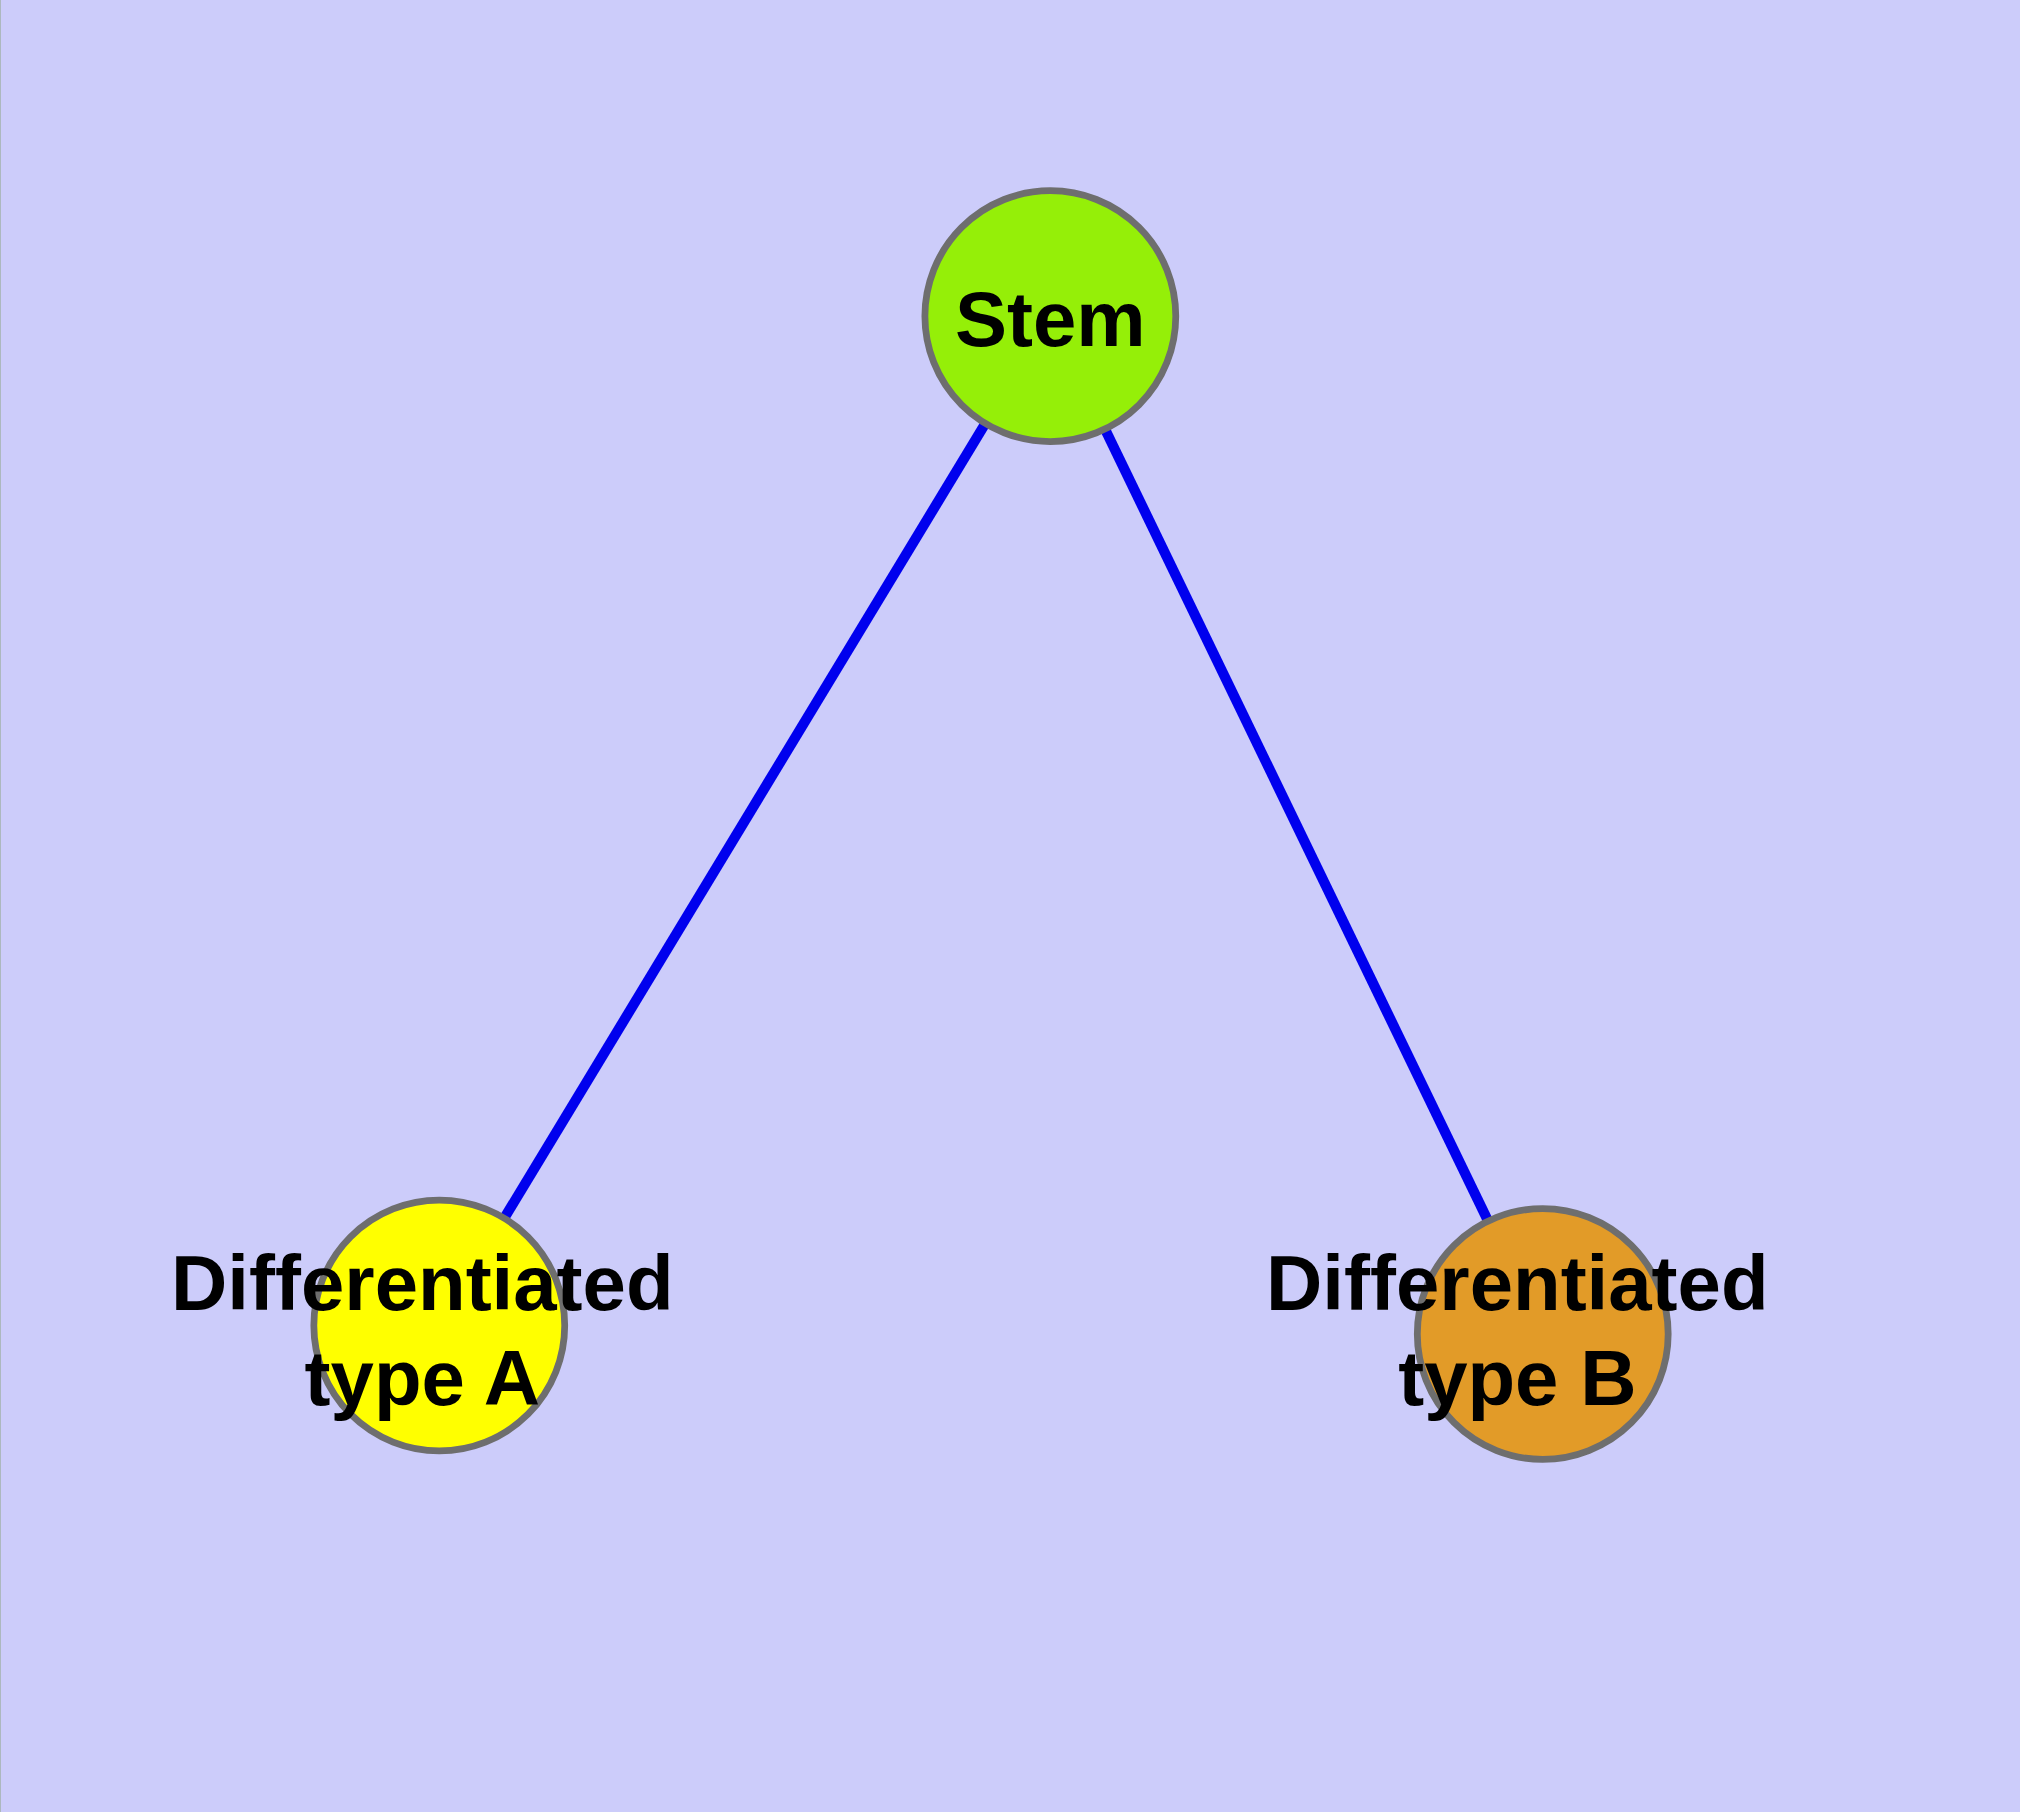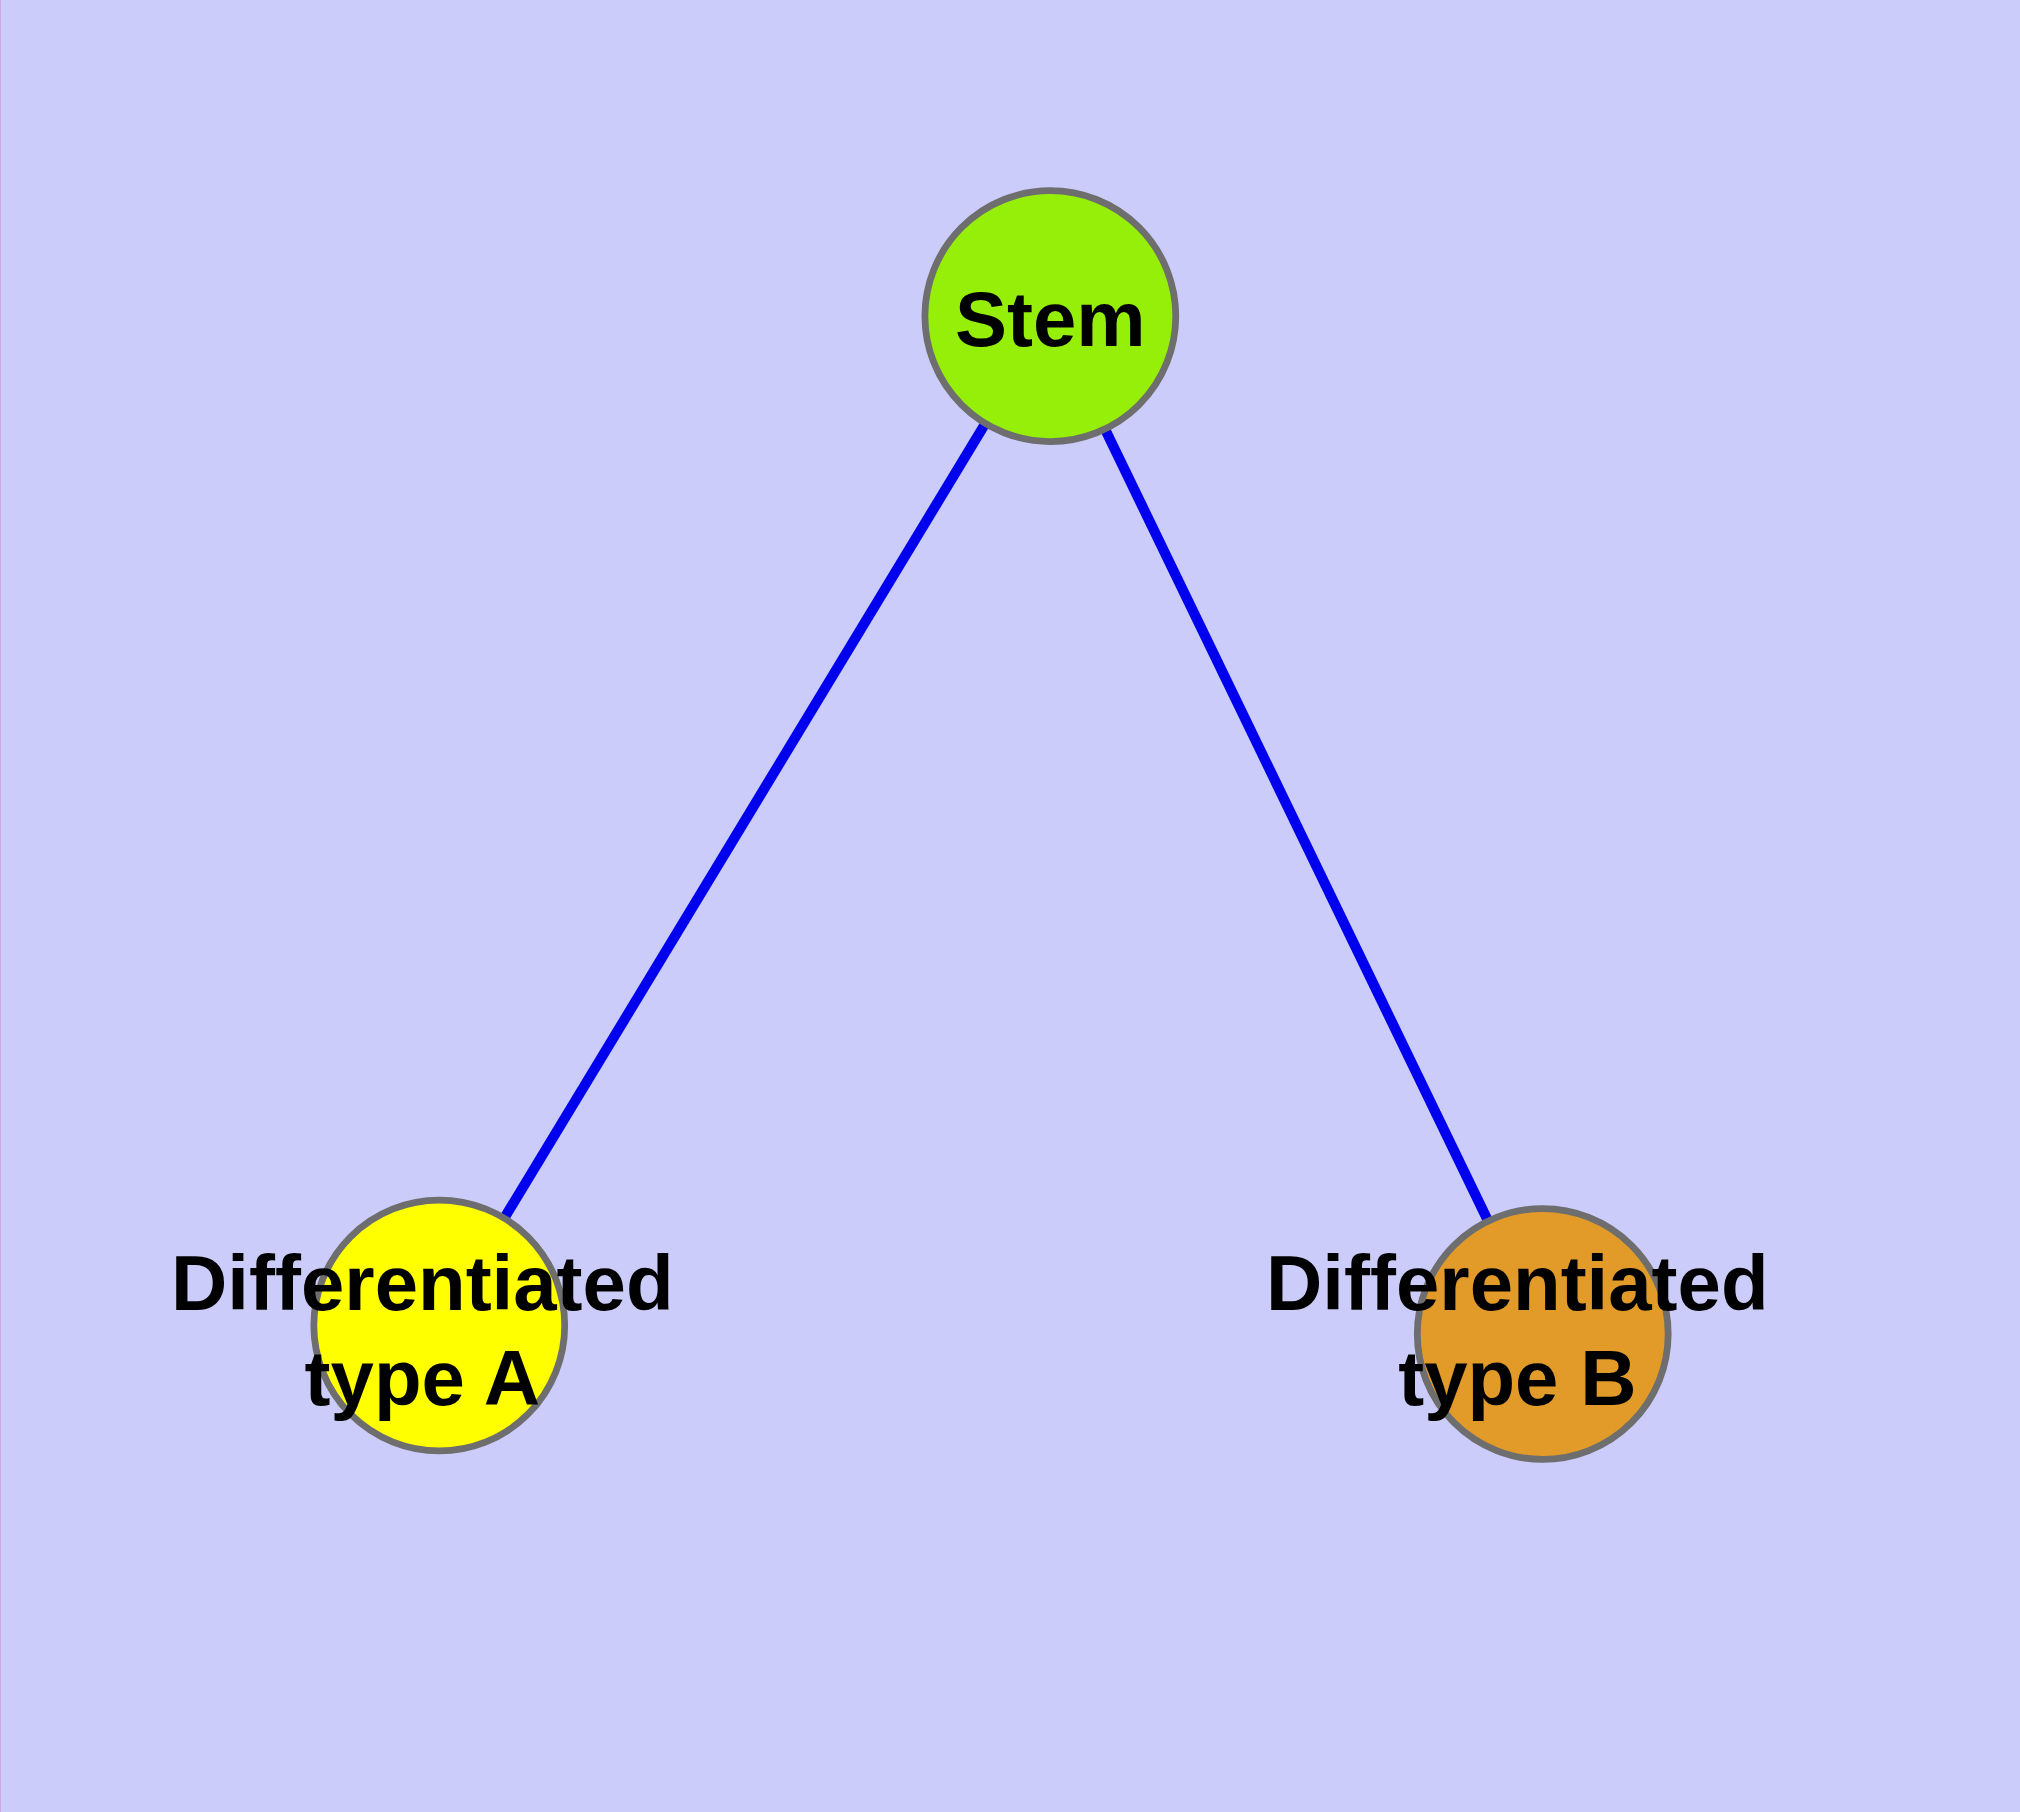--- a/index.html
+++ b/index.html
@@ -35,21 +35,21 @@
     line-height: 112px;
     fill: #000000;
     text-anchor: middle;
     dominant-baseline: auto;
     white-space: pre;
   }
 </style>
 </head>
 <body>
 
-<div id="graph-canvas" style="background: #ec4899;">
+<div id="graph-canvas" style="background: #4d7c0f;">
   <svg id="graph-svg" viewBox="0 0 2384 2138">
 
     <rect id="bg-rect" x="0" y="0" width="2384" height="2138" fill="#ccccfa"></rect>
 
     <g id="edges-layer">
       <line id="edge-0" x1="1239" y1="373" x2="518" y2="1564" stroke="#0000ee" stroke-width="12" stroke-linecap="butt"></line>
       <line id="edge-1" x1="1239" y1="373" x2="1820" y2="1574" stroke="#0000ee" stroke-width="12" stroke-linecap="butt"></line>
     </g>
 
     <g id="nodes-layer">

